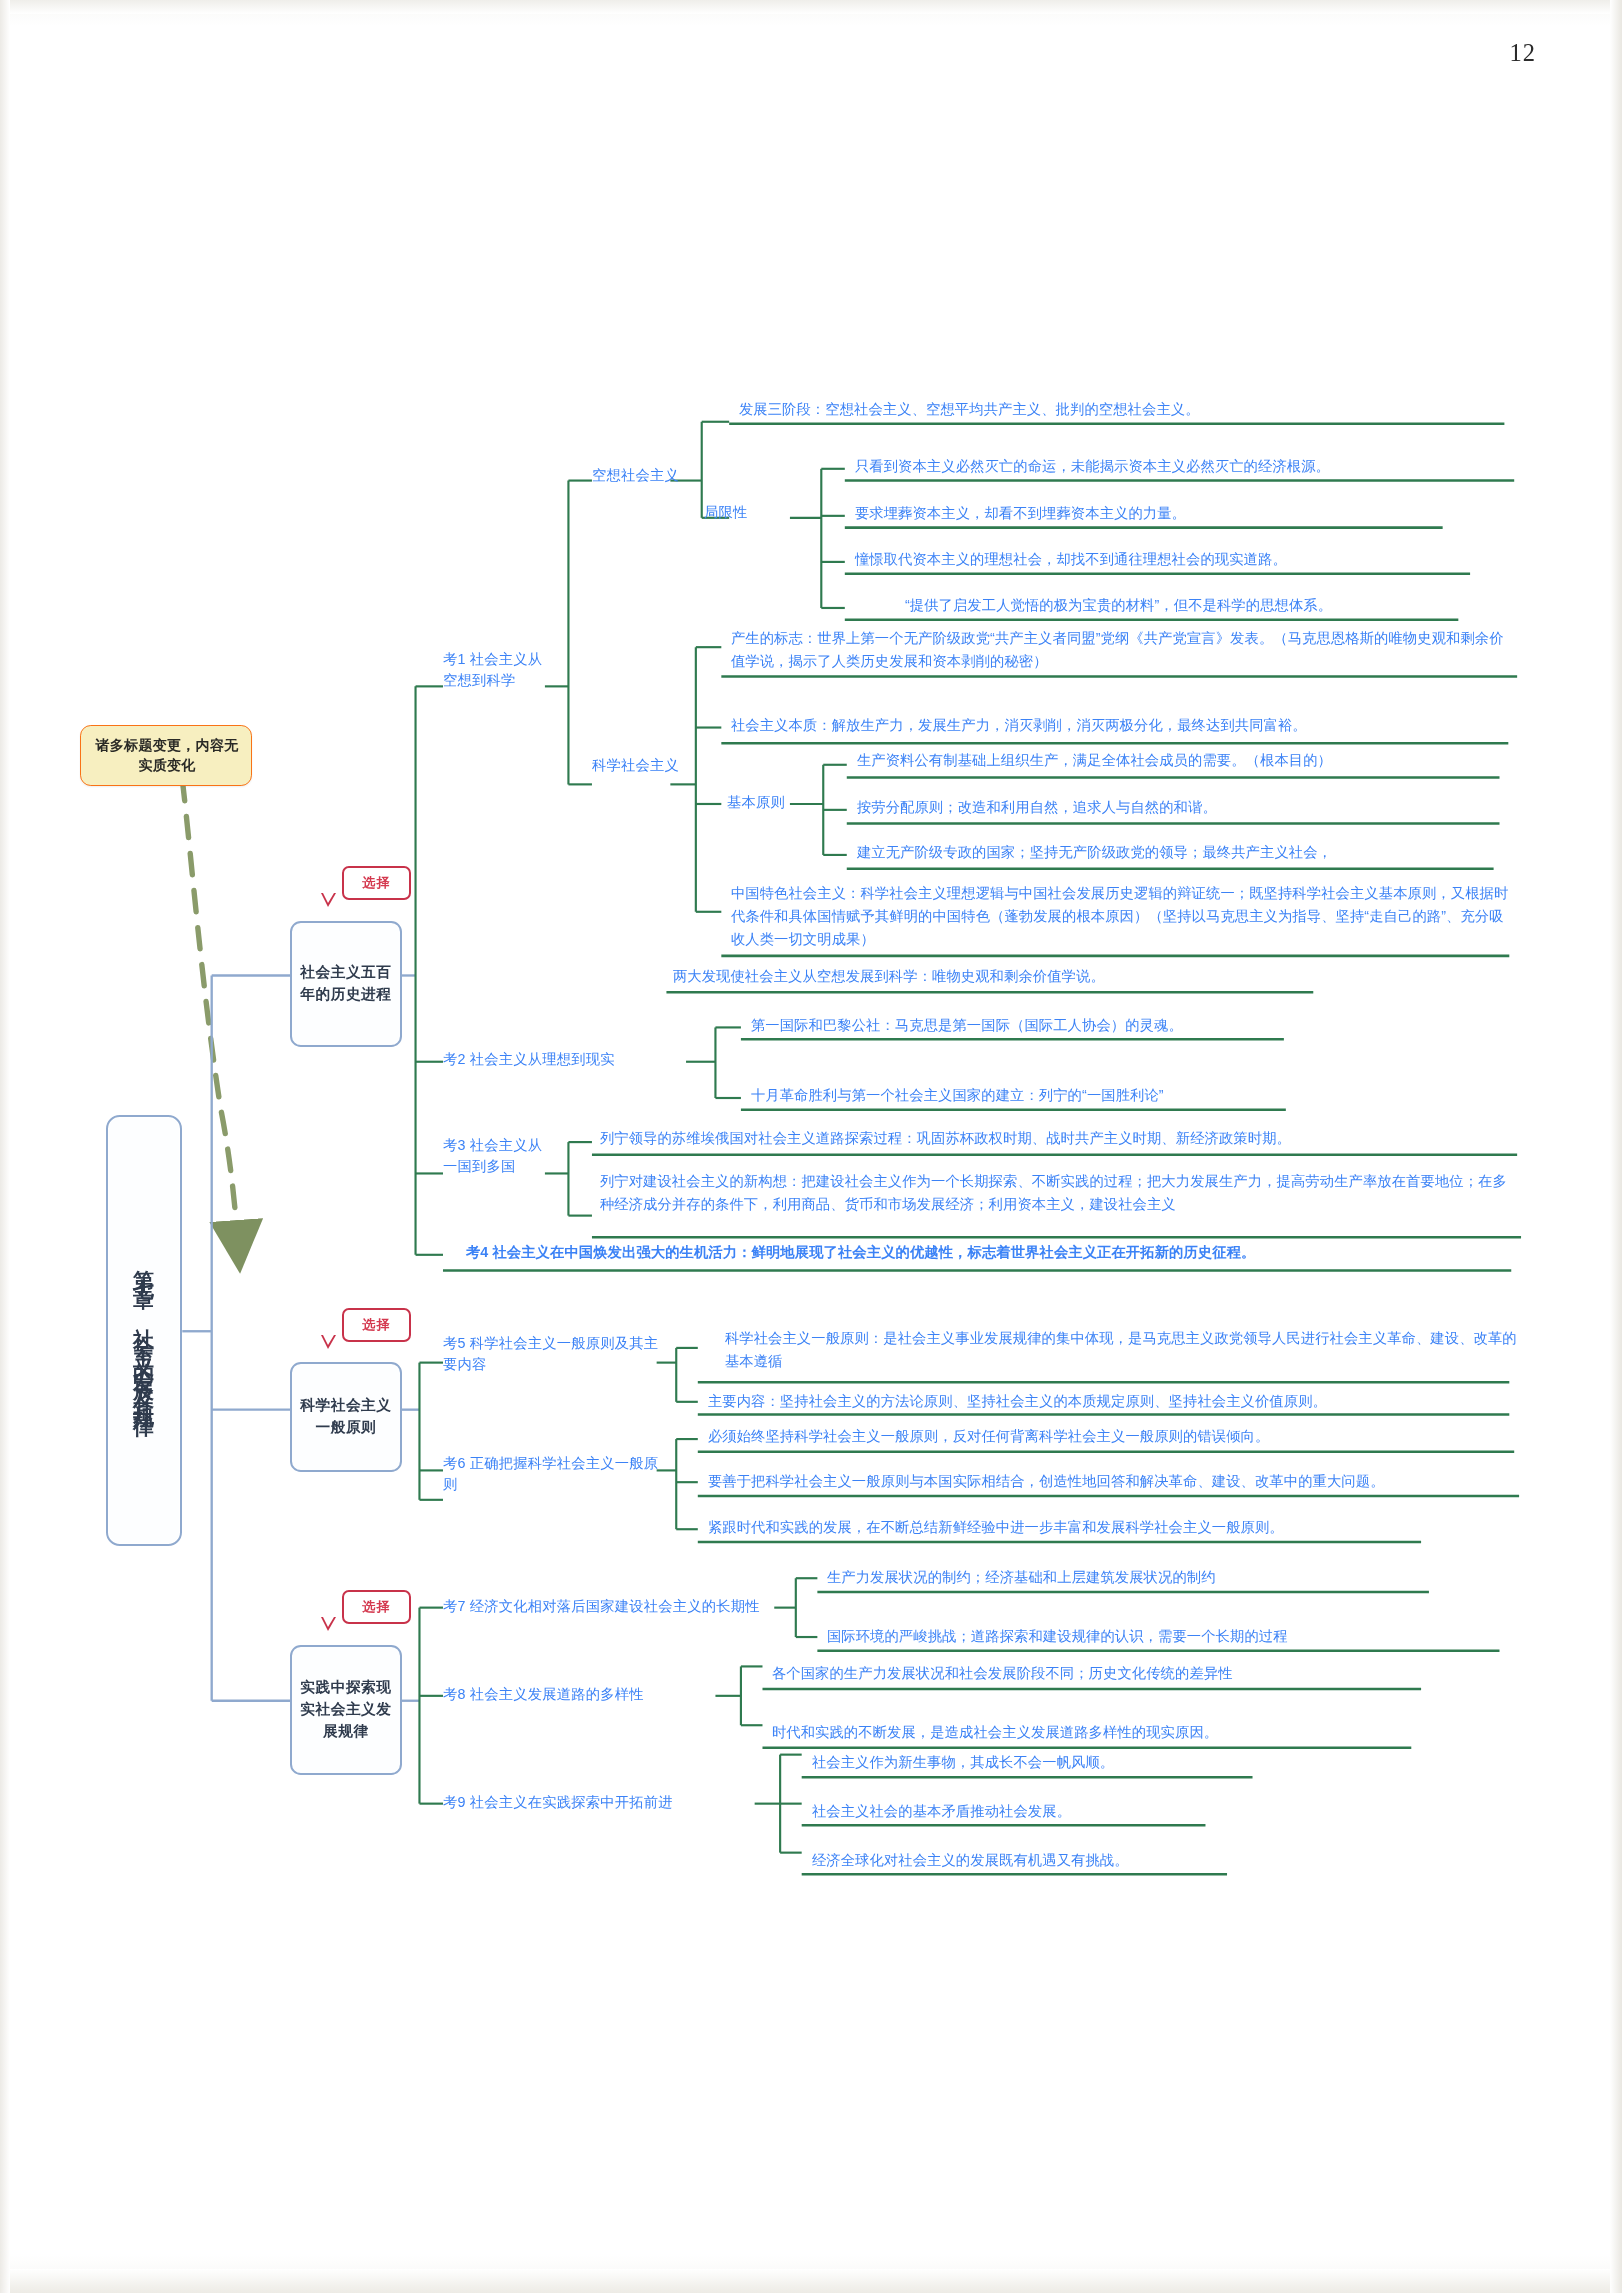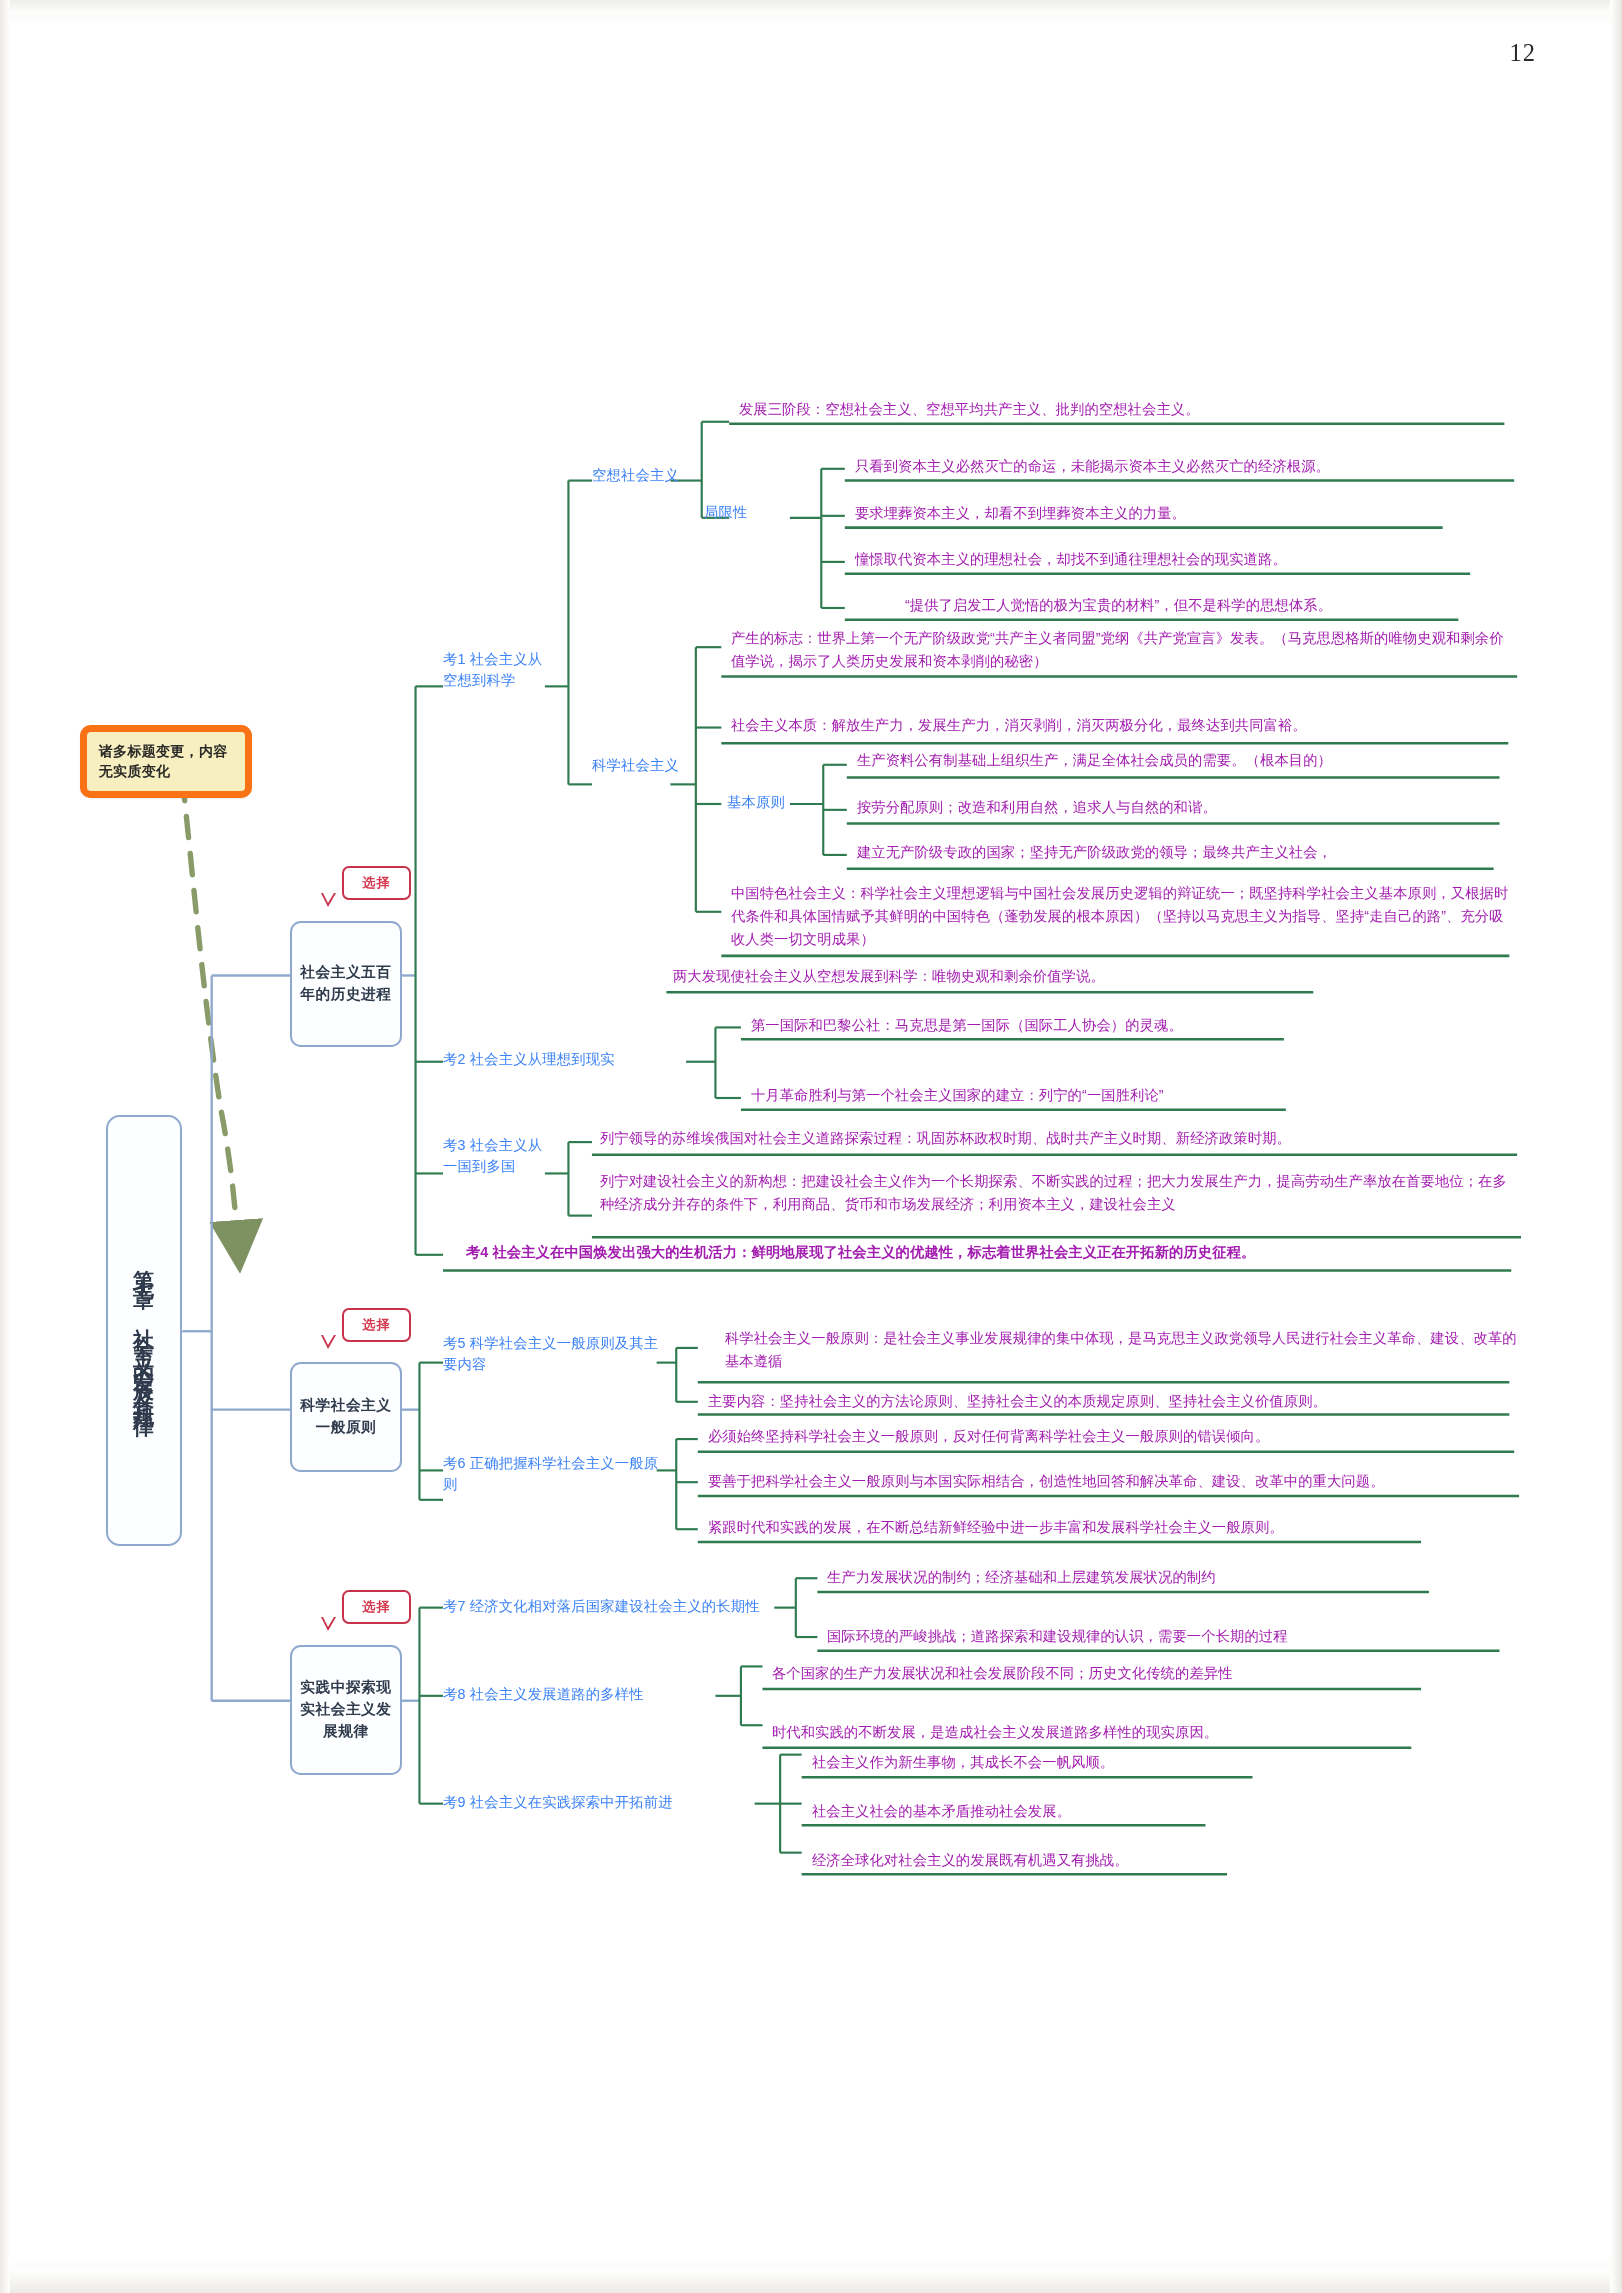--- a/index.html
+++ b/index.html
@@ -32,27 +32,28 @@
   
   #map{position:absolute;left:0;top:0;width:1622px;height:2294px;}
   svg.lines{position:absolute;left:0;top:0;width:1622px;height:2294px;pointer-events:none;}
 
   .node{position:absolute;box-sizing:border-box;}
 
   
   .callout-note{
     left:80px;top:725px;width:172px;
     background:#f7efc0;
-    border:7px solid #f97316;
+    border:1px solid #f97316;
     border-radius:10.8px;
     padding:8.8px 9.8px 9.8px 11.8px;
     font-size:14px;font-weight:bold;line-height:1.45;
     color:#2a2a26;
     letter-spacing:0.3px;
     box-shadow:0 1px 2px rgba(0,0,0,.07);
+    text-align:center;
   }
 
   
   .root-node{
     left:106px;top:1115px;width:76px;height:431px;
     border:2.2px solid #8fa9ce;border-radius:13.7px;
     background:#fdfeff;
     display:flex;align-items:center;justify-content:center;
     writing-mode:vertical-rl;text-orientation:upright;
     font-size:21px;font-weight:bold;letter-spacing:8.8px;
@@ -86,21 +87,21 @@
   }
 
   
   .mid-label{
     font-size:14.3px;line-height:1.5;color:#3b82f6;font-weight:400;
     letter-spacing:0.2px;
   }
 
   
   .leaf{
-    font-size:14.3px;line-height:1.62;color:#a21caf;
+    font-size:14.3px;line-height:1.62;color:#3b82f6;
     letter-spacing:0.1px;padding:2px 3.9px 4.9px 5.9px;
   }
   .kao{font-weight:bold;}
 </style>
 </head>
 <body>
 
 <div class="page-scan"></div>
 <div class="scan-edge-top"></div>
 <div class="scan-edge-bottom"></div>

